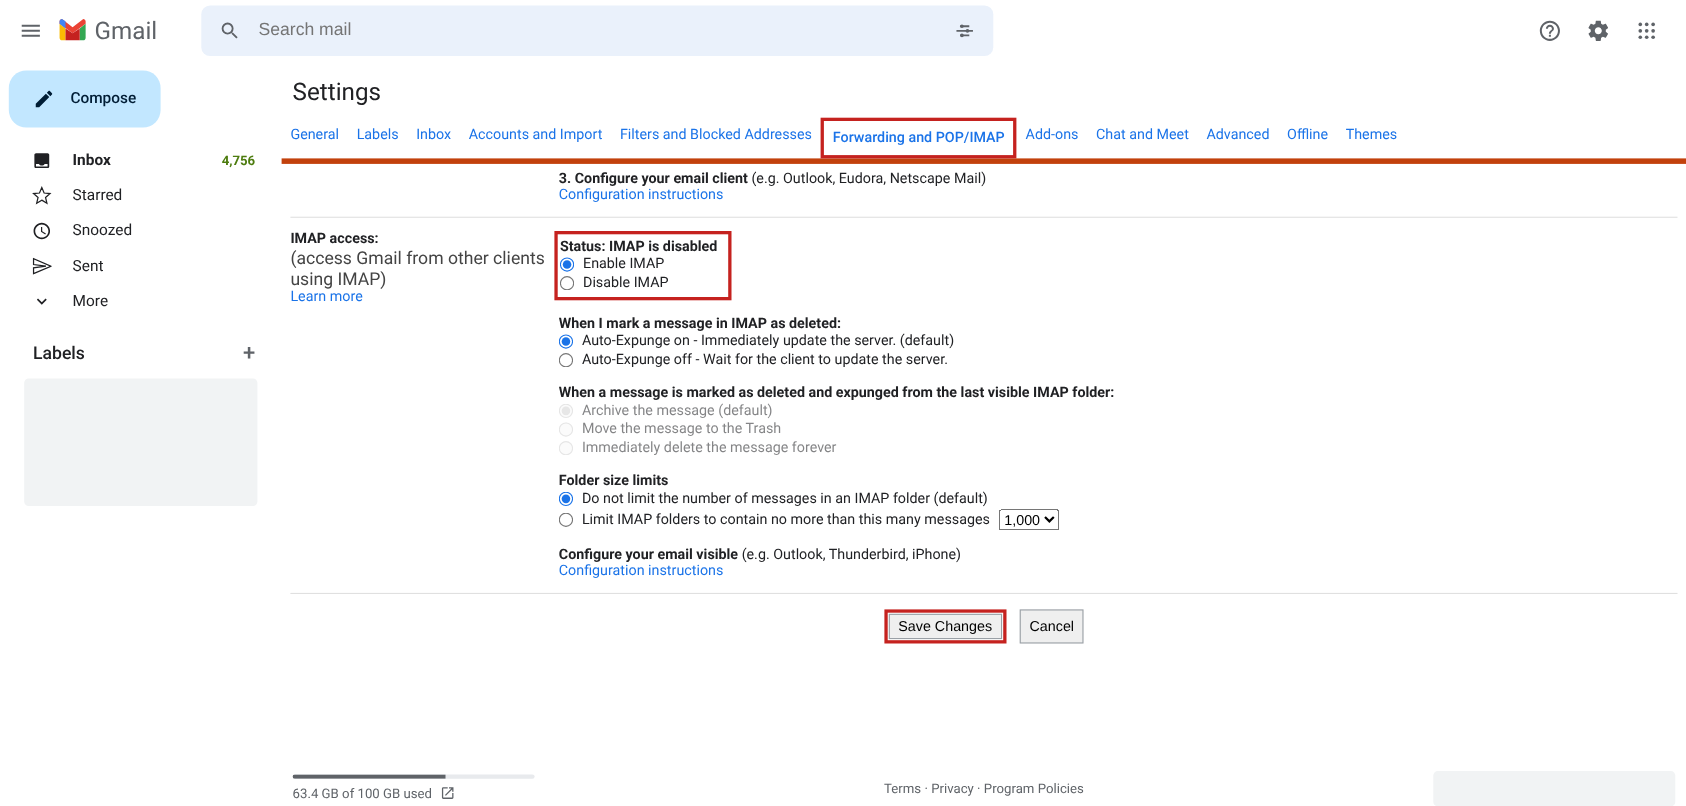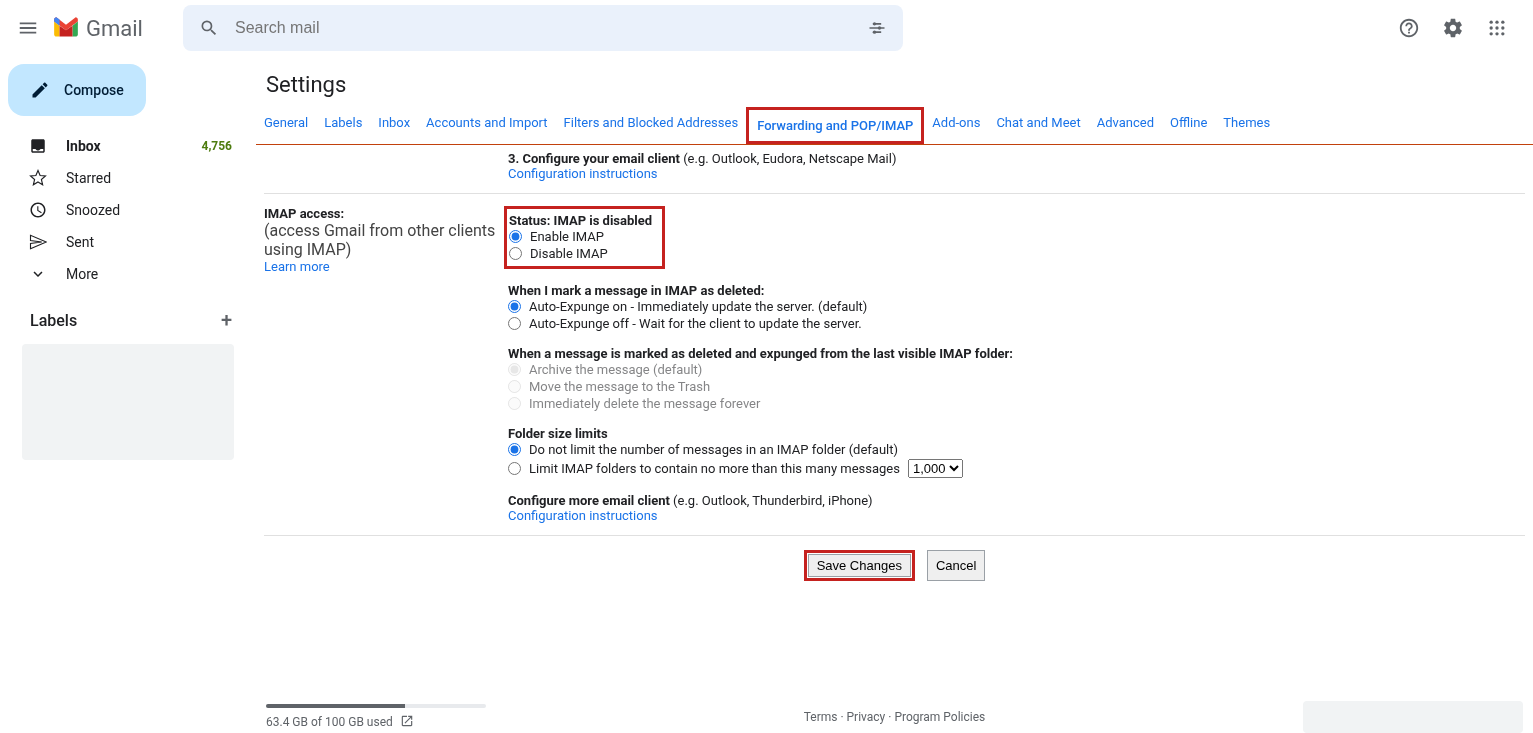--- a/index.html
+++ b/index.html
@@ -18,21 +18,21 @@
 .compose-btn { display: inline-flex; align-items: center; gap: 14px; background: #c2e7ff; border-radius: 16px; padding: 16px 22px; font-size: 14px; font-weight: 500; color: #001d35; cursor: pointer; margin-bottom: 14px; }
 .nav-item { display: flex; align-items: center; height: 32px; padding: 0 16px 0 20px; border-radius: 0 16px 16px 0; cursor: pointer; color: #202124; font-size: 14px; }
 .nav-item .nav-icon { width: 20px; display: flex; justify-content: center; margin-right: 18px; color: #202124; }
 .nav-item .nav-label { flex: 1; }
 .nav-item .nav-count { font-size: 12px; color: #4d7c0f; }
 .nav-item.bold .nav-label, .nav-item.bold .nav-count { font-weight: 700; }
 .labels-header { display: flex; align-items: center; justify-content: space-between; padding: 0 16px 0 22px; margin-top: 18px; font-size: 16px; font-weight: 500; }
 .label-placeholder { background: #f1f3f4; height: 116px; margin: 12px 14px 0 14px; border-radius: 4px; }
 .main { flex: 1; display: flex; flex-direction: column; overflow: hidden; padding-left: 8px; }
 .settings-title { font-size: 22px; font-weight: 400; padding: 16px 10px 10px 10px; }
-.tabs { display: flex; border-bottom: 1px solid #c2410c; flex-wrap: wrap; }
+.tabs { display: flex; border-bottom: 5px solid #c2410c; flex-wrap: wrap; }
 .tab { padding: 8px 8px; font-size: 13px; color: #1a73e8; cursor: pointer; }
 .tab.active { font-weight: 500; }
 .highlight-red { border: 3px solid #c5221f; }
 .content { flex: 1; overflow-y: auto; padding-bottom: 10px; }
 .section { display: flex; padding: 6px 8px; }
 .section-left { width: 244px; font-size: 13px; flex-shrink: 0; }
 .section-left .title { font-weight: 700; }
 .section-left .sub { font-size: 16px; color: #444; }
 .section-left a { color: #1a73e8; text-decoration: none; font-size: 13px; }
 .section-right { flex: 1; font-size: 13px; }
@@ -254,21 +254,21 @@
                 <input type="radio" name="folder" checked="" style="">
                 <span>Do not limit the number of messages in an IMAP folder (default)</span>
               </div>
             <div class="radio-row">
               <input type="radio" name="folder" style="">
               <span>Limit IMAP folders to contain no more than this many messages</span>
               <select><option>1,000</option></select>
             </div>
             <div style="height:14px"></div>
             <div>
-              <span class="bold">Configure more email client</span>
+              <span class="bold">Configure your email visible</span>
               <span>(e.g. Outlook, Thunderbird, iPhone)</span>
             </div>
             <a href="#">Configuration instructions</a>
           </div>
         </div>
         <div class="hr"></div>
 
         <div class="button-row">
           <span class="btn-highlight">
             <button class="btn">Save Changes</button>

